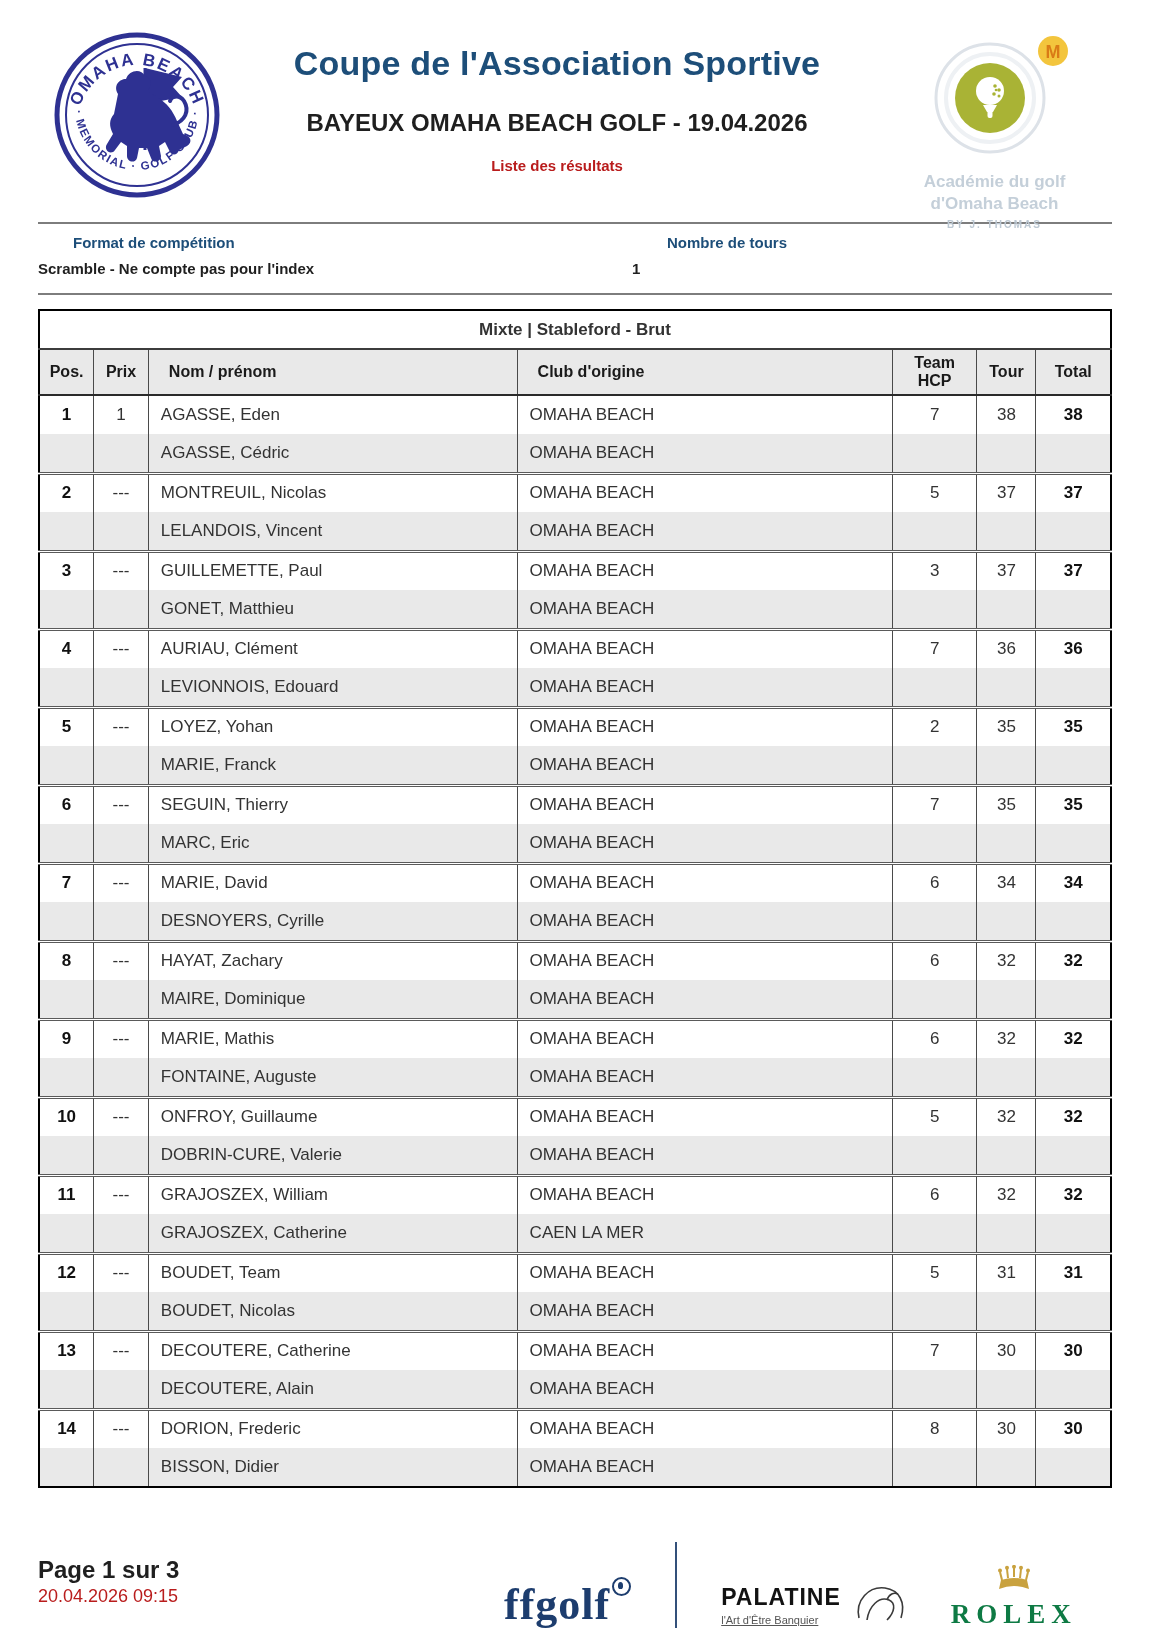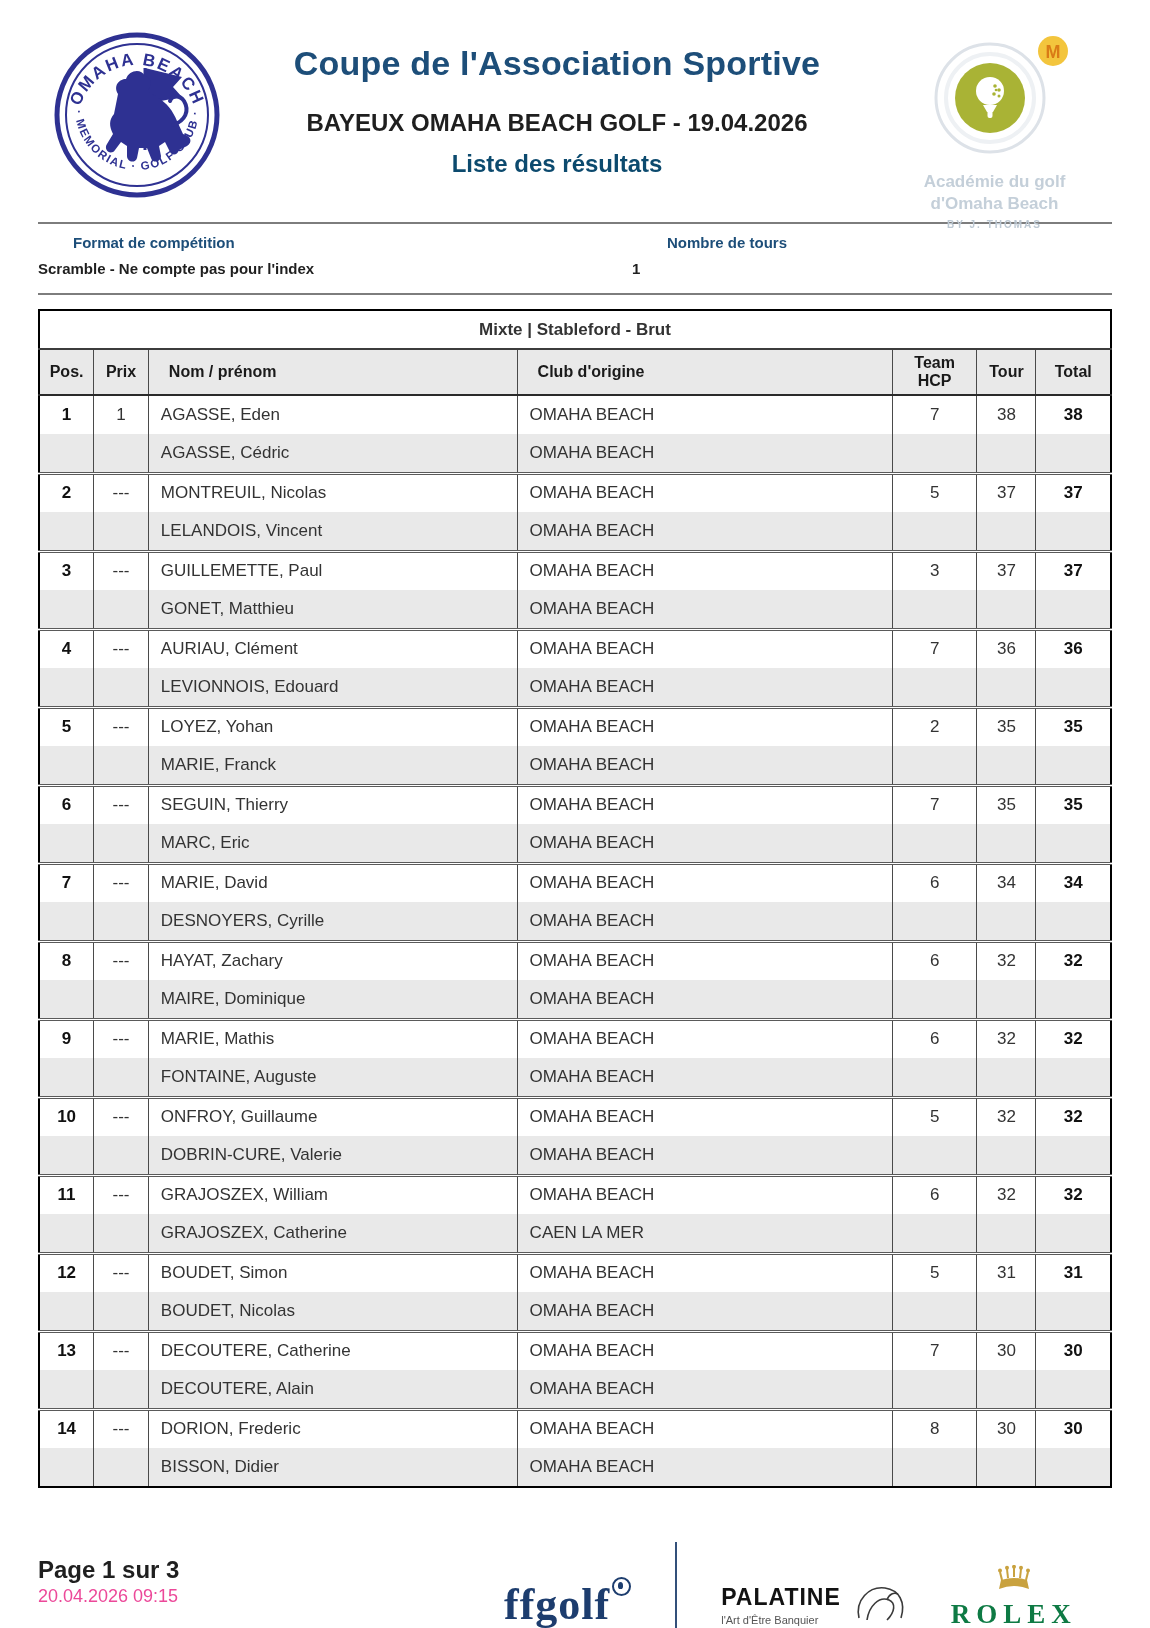--- a/index.html
+++ b/index.html
@@ -9,21 +9,21 @@
     position:relative;
   }
   .page{padding:0 38px;position:relative;}
 
   
   .header{display:flex;align-items:flex-start;margin-top:30px;height:188px;}
   .club-logo{flex:0 0 185px;padding-left:14px;}
   .head-center{flex:1 1 auto;text-align:center;padding-top:14px;}
   .main-title{font-size:34px;font-weight:bold;color:#1d4e79;letter-spacing:0.2px;}
   .sub-title{font-size:24px;font-weight:bold;color:#1f1f1f;margin-top:26px;}
-  .doc-type{font-size:24px;font-weight:bold;color:#0c4a6e;margin-top:13px;}
+  .doc-type{font-size:15px;font-weight:bold;color:#b91c1c;margin-top:20px;}
   .academy{flex:0 0 235px;text-align:center;padding-top:4px;}
   .academy-text1{font-size:17px;font-weight:bold;color:#c4cfd9;line-height:1.15;margin-top:2px;}
   .academy-byline{font-size:10px;font-weight:bold;color:#bcc8d3;letter-spacing:2px;margin-top:6px;}
 
   
   .meta{border-top:2px solid #7d7d7d;border-bottom:2px solid #7d7d7d;
         margin-top:4px;padding:10px 0 16px 0;display:flex;}
   .meta-col-left{width:594px;}
   .meta-label{font-size:15px;font-weight:bold;color:#1d4e79;margin-left:35px;}
   .meta-value{font-size:15px;font-weight:bold;color:#1f1f1f;margin-top:9px;}
@@ -47,32 +47,32 @@
   td.pos{font-weight:bold;color:#111;}
   td.total{font-weight:bold;color:#111;text-align:center;}
   tr.team-second td{background:#e9e9e9;}
   tr.team-first td{border-top:3px double #5a5a5a;}
   tr.team-first.no-sep td{border-top:none;}
 
   
   .footer{display:flex;align-items:center;margin-top:44px;}
   .page-info{width:270px;}
   .page-num{font-size:24px;font-weight:bold;color:#1f1f1f;}
-  .page-date{font-size:18px;color:#ec4899;margin-top:2px;}
+  .page-date{font-size:18px;color:#b91c1c;margin-top:2px;}
   .sponsors{display:flex;align-items:flex-end;gap:44px;margin-left:196px;}
   .ffgolf{font-family:"Liberation Serif",serif;font-weight:bold;font-size:44px;
           color:#1d3d6e;position:relative;letter-spacing:1px;}
   .ffgolf .reg{display:inline-block;width:15px;height:15px;border:2px solid #1d3d6e;
                border-radius:50%;vertical-align:top;margin-top:-2px;margin-left:2px;position:relative;}
   .ffgolf .reg::after{content:"";position:absolute;left:4px;top:3px;width:5px;height:7px;
                background:#1d3d6e;border-radius:50% 50% 40% 40%;}
   .divider{width:2px;height:88px;background:#33507a;}
   .palatine{display:flex;align-items:center;gap:10px;margin-top:48px;}
   .palatine-name{font-size:23px;font-weight:bold;color:#121212;letter-spacing:1px;}
-  .palatine-tag{font-size:11px;color:#555;margin-top:3px;}
+  .palatine-tag{font-size:11px;color:#555;margin-top:3px;text-decoration:underline;}
   .rolex{text-align:center;}
   .rolex-name{font-family:"Liberation Serif",serif;font-size:27px;font-weight:600;
               color:#0e7a44;letter-spacing:6px;margin-top:4px;}
 </style>
 </head>
 <body>
 
 <div class="page">
 
   <div class="header">
@@ -366,21 +366,21 @@
           <td class="c"></td>
           <td class="name">GRAJOSZEX, Catherine</td>
           <td class="club">CAEN LA MER</td>
           <td class="c"></td>
           <td class="c"></td>
           <td class="total"></td>
         </tr>
         <tr class="team-first">
           <td class="pos c">12</td>
           <td class="c">---</td>
-          <td class="name">BOUDET, Simon</td>
+          <td class="name">BOUDET, Team</td>
           <td class="club">OMAHA BEACH</td>
           <td class="c">5</td>
           <td class="c">31</td>
           <td class="total">31</td>
         </tr>
         <tr class="team-second">
           <td class="pos c"></td>
           <td class="c"></td>
           <td class="name">BOUDET, Nicolas</td>
           <td class="club">OMAHA BEACH</td>

